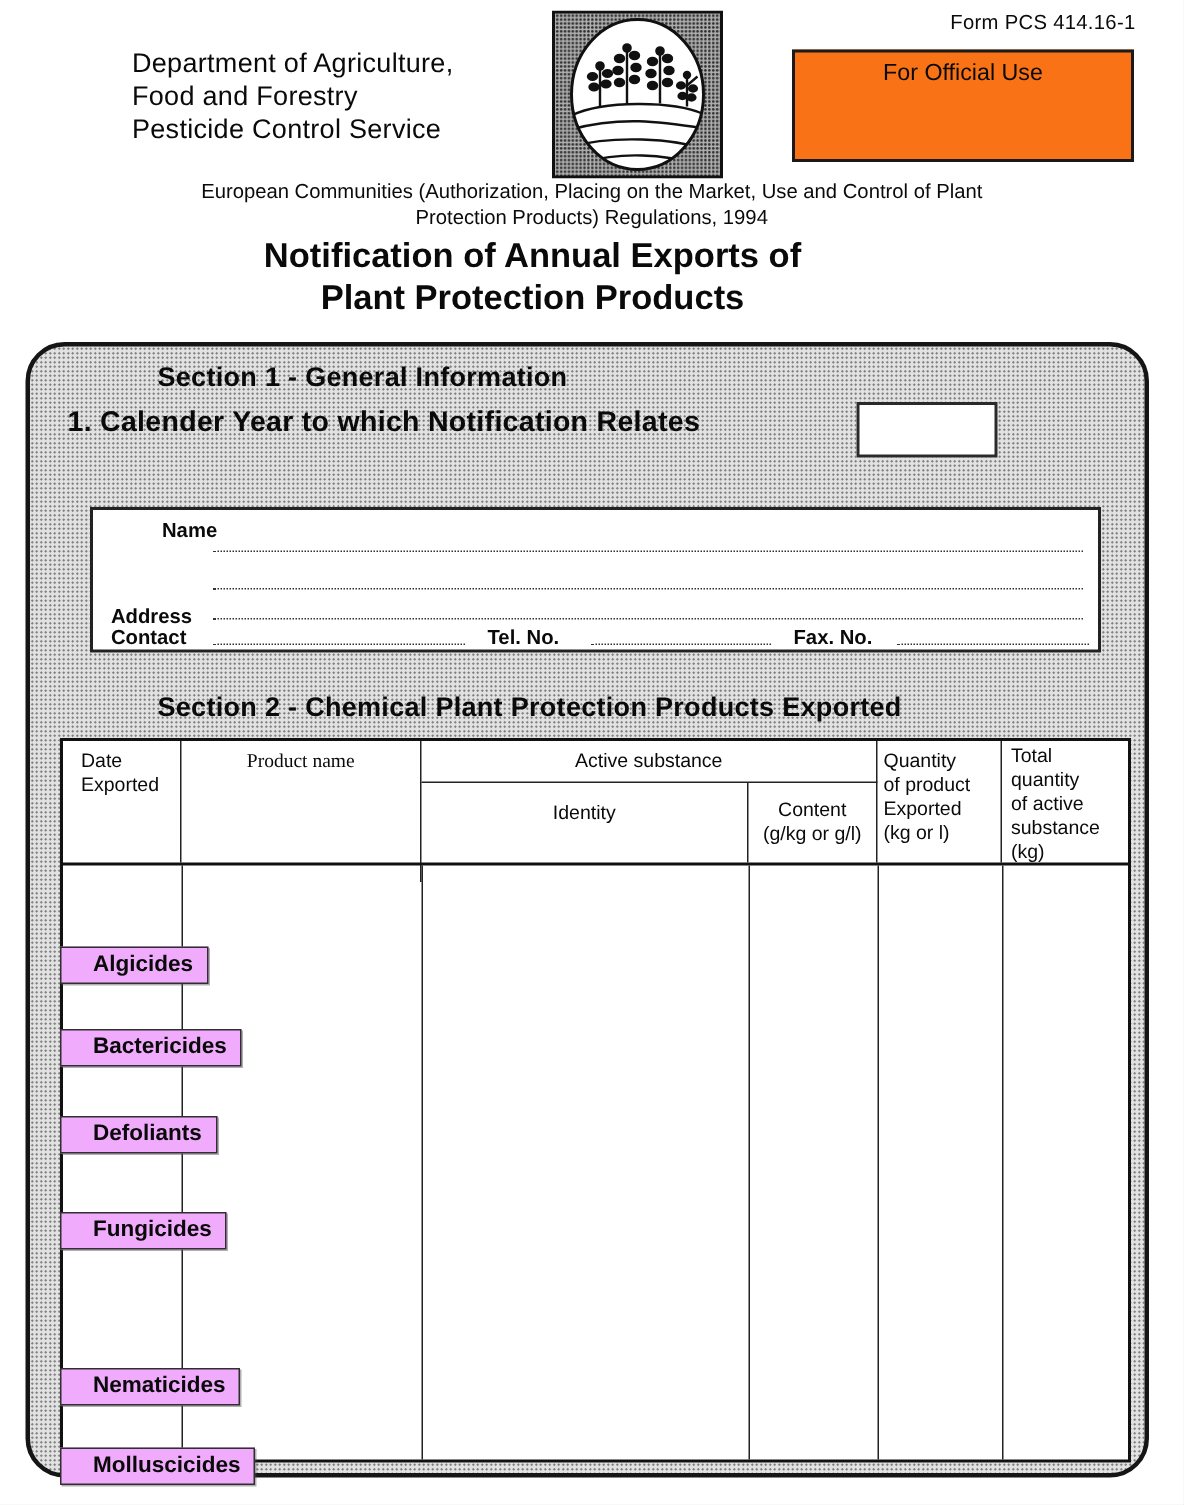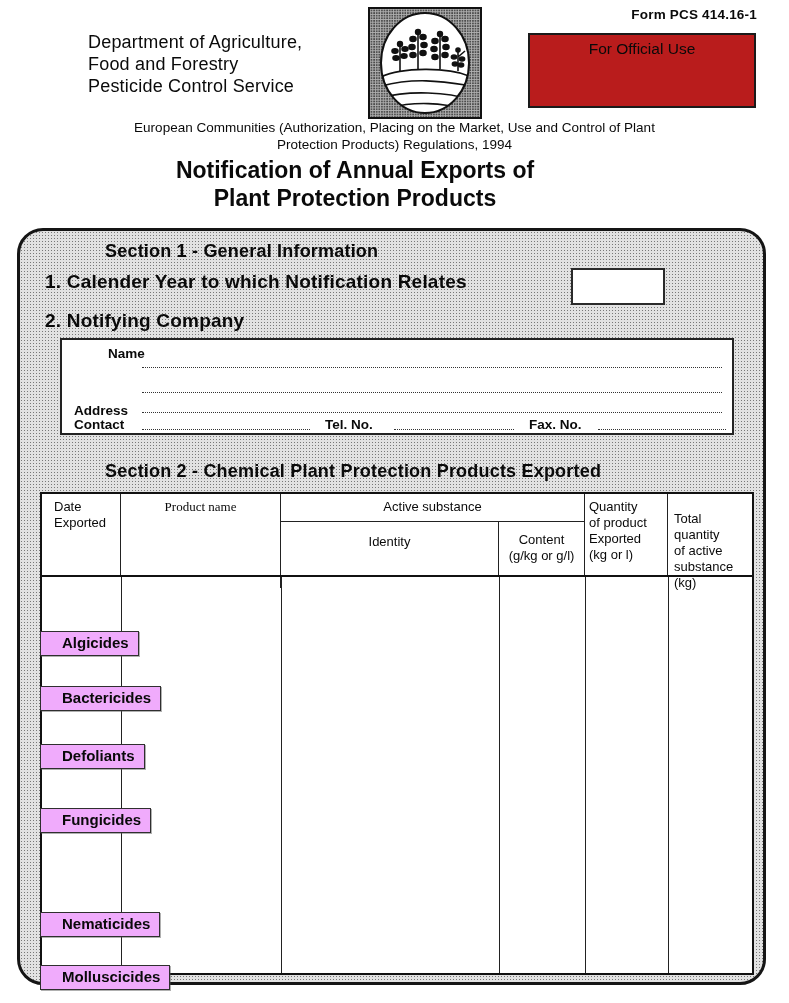--- a/index.html
+++ b/index.html
@@ -5,25 +5,25 @@
   html,body{margin:0;padding:0;background:#ffffff;}
   body{
     width:789px;height:1003px;position:relative;overflow:hidden;
     font-family:"Liberation Sans","DejaVu Sans",sans-serif;
     color:#0a0a0a;
   }
   .abs{position:absolute;}
   .pre{white-space:pre-line;}
 
   
-  .form-number{right:32px;top:7px;font-size:13.5px;font-weight:700;letter-spacing:.2px;}
+  .form-number{right:32px;top:7px;font-size:13.5px;font-weight:400;letter-spacing:.2px;}
   .department{left:88px;top:31px;font-size:18px;line-height:22px;letter-spacing:.2px;}
   .logo{left:368px;top:7px;width:114px;height:112px;}
   .official-box{
-    left:528px;top:33px;width:228px;height:75px;background:#b91c1c;
+    left:528px;top:33px;width:228px;height:75px;background:#f97316;
     border:2px solid #1a1a1a;text-align:center;box-sizing:border-box;
   }
   .official-box .lbl{margin-top:5px;font-size:15.5px;}
   .regulations{left:0;top:119px;width:789px;text-align:center;font-size:13.5px;line-height:17px;}
   .form-title{left:0;top:156px;width:710px;text-align:center;font-size:23px;line-height:28px;font-weight:700;}
 
   
   .panel{
     left:17px;top:228px;width:749px;height:757px;box-sizing:border-box;
     border:3px solid #151515;border-radius:26px;
@@ -58,21 +58,21 @@
     left:20px;top:261px;width:714px;height:483px;background:#fff;
     border:2px solid #111;box-sizing:border-box;font-size:13px;line-height:16px;
   }
   .ptable .cell{position:absolute;box-sizing:border-box;}
   .h-date{left:0;top:0;width:79px;height:81px;border-right:1px solid #222;padding:5px 12px;}
   .h-prod{left:79px;top:0;width:160px;height:94px;border-right:1px solid #222;text-align:center;padding-top:5px;font-family:Liberation Serif, serif;}
   .h-active{left:239px;top:0;width:304px;height:28px;border-bottom:1px solid #222;border-right:1px solid #222;text-align:center;padding-top:5px;}
   .h-identity{left:239px;top:28px;width:218px;height:53px;border-right:1px solid #222;text-align:center;padding-top:12px;}
   .h-content{left:457px;top:28px;width:86px;height:53px;border-right:1px solid #222;text-align:center;padding-top:10px;}
   .h-qty{left:543px;top:0;width:83px;height:81px;border-right:1px solid #222;padding:5px 4px;}
-  .h-total{left:626px;top:0;width:88px;height:81px;padding:17px 6px;}
+  .h-total{left:626px;top:0;width:88px;height:81px;padding:2px 6px;}
   .head-sep{position:absolute;left:0;right:0;top:81px;border-top:2px solid #111;}
   .vline{position:absolute;top:83px;bottom:0;width:0;border-left:1px solid #222;}
   .v1{left:79px;} .v2{left:239px;} .v3{left:457px;} .v4{left:543px;} .v5{left:626px;}
   .tbody-area{position:absolute;left:0;right:0;top:83px;bottom:0;}
 
   .cat-box{
     position:absolute;left:-2px;background:#f0abfc;border:1.5px solid #2f2f2f;
     padding:3px 9px 4px 21px;font-size:15px;font-weight:700;white-space:nowrap;
     box-shadow:1px 1px 0 rgba(80,80,80,.45);
     margin-top:48px;
@@ -151,21 +151,20 @@
 <div class="abs form-title pre">Notification of Annual Exports of
 Plant Protection Products</div>
 
 <div class="abs panel">
 
   <div class="abs s-title" style="left:85px;top:10px;">Section 1 - General Information</div>
 
   <div class="abs q-label" style="left:25px;top:40px;">1. Calender Year to which Notification Relates</div>
   <div class="abs year-box"></div>
 
-  <div class="abs q-label" style="left:25px;top:79px;">2. Notifying Company</div>
 
   <div class="abs company-box">
     <div class="flabel" style="left:12px;top:6px;padding-left:34px;">Name</div>
     <div class="dotline l-name"></div>
     <div class="flabel" style="left:12px;top:23px;margin-top:40px;">Address</div>
     <div class="dotline l-addr1"></div>
     <div class="dotline l-addr2"></div>
     <div class="flabel" style="left:12px;top:77px;">Contact</div>
     <div class="dotline l-contact"></div>
     <div class="flabel" style="left:263px;top:77px;">Tel. No.</div>

